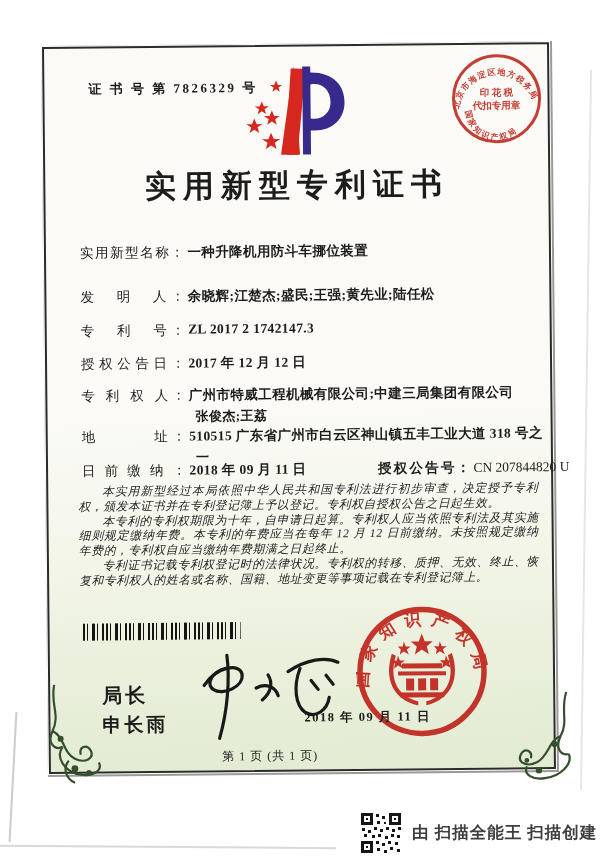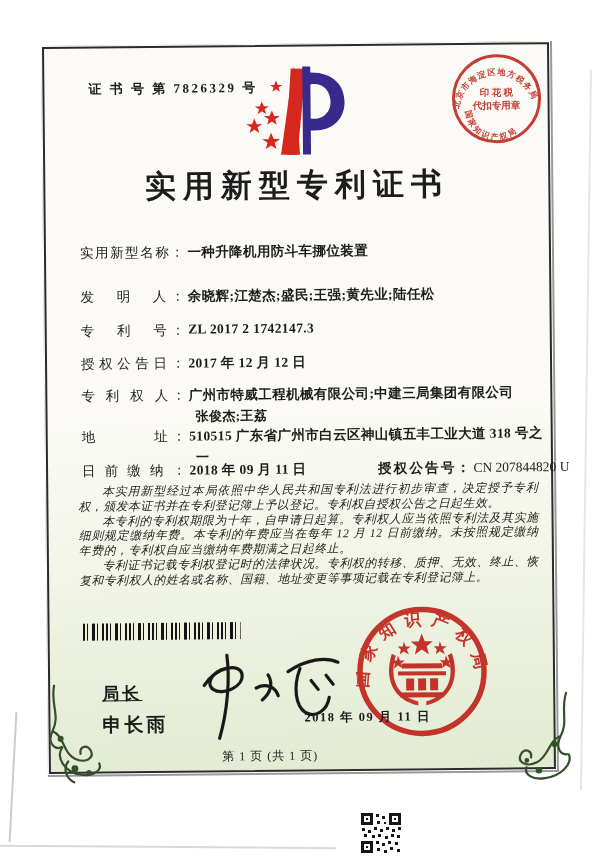--- a/index.html
+++ b/index.html
@@ -34,21 +34,21 @@
   
   .paras{position:absolute;left:30px;top:436px;width:460px;
     font-size:11.8px;line-height:14.8px;font-style:italic;letter-spacing:.6px;color:#242424;}
   .paras p{margin:0;text-indent:2em;text-align:justify;}
   
   .barcode{position:absolute;left:33px;top:575px;width:158px;height:17px;
     background:repeating-linear-gradient(90deg,
       #141414 0 2px,transparent 2px 4px,#141414 4px 5px,transparent 5px 9px,
       #141414 9px 12px,transparent 12px 14px,#141414 14px 15px,transparent 15px 19px,
       #141414 19px 21px,transparent 21px 23px);}
-  .director-label{position:absolute;left:52px;top:634px;font-size:17px;font-weight:700;letter-spacing:3px;text-decoration:underline;}
+  .director-label{position:absolute;left:52px;top:634px;font-size:20px;font-weight:700;letter-spacing:3px;}
   .director-name{position:absolute;left:52px;top:664px;font-size:19px;font-weight:700;letter-spacing:3px;}
   .signature{position:absolute;left:126px;top:598px;width:170px;height:98px;}
   .seal-bottom{position:absolute;left:306px;top:560px;width:132px;height:132px;opacity:.92;}
   .seal-date{position:absolute;left:254px;top:663px;font-size:12.5px;font-weight:700;letter-spacing:1.5px;white-space:nowrap;}
   .page-footer{position:absolute;left:0;right:64px;top:701px;text-align:center;font-size:12px;letter-spacing:1px;}
   .orn{position:absolute;}
   .orn-bl{left:-10px;top:632px;width:64px;height:108px;}
   .orn-br{left:452px;top:646px;width:72px;height:92px;}
   
   .smudge{position:absolute;left:44px;top:52px;width:26px;height:72px;border-radius:50%;
@@ -252,13 +252,14 @@
       <rect x="16" y="29" width="3" height="3"></rect>
         <rect x="22" y="31" width="3" height="3"></rect>
         <rect x="28" y="29" width="3" height="3"></rect>
         <rect x="35" y="30" width="3" height="3"></rect>
       <rect x="17" y="36" width="3" height="3"></rect>
         <rect x="24" y="38" width="3" height="3"></rect>
         <rect x="30" y="35" width="3" height="3"></rect>
         <rect x="37" y="37" width="3" height="3"></rect>
     </g>
   </svg>
+  <span class="scantext">由 扫描全能王 扫描创建</span>
 </div>
 
 </body></html>

